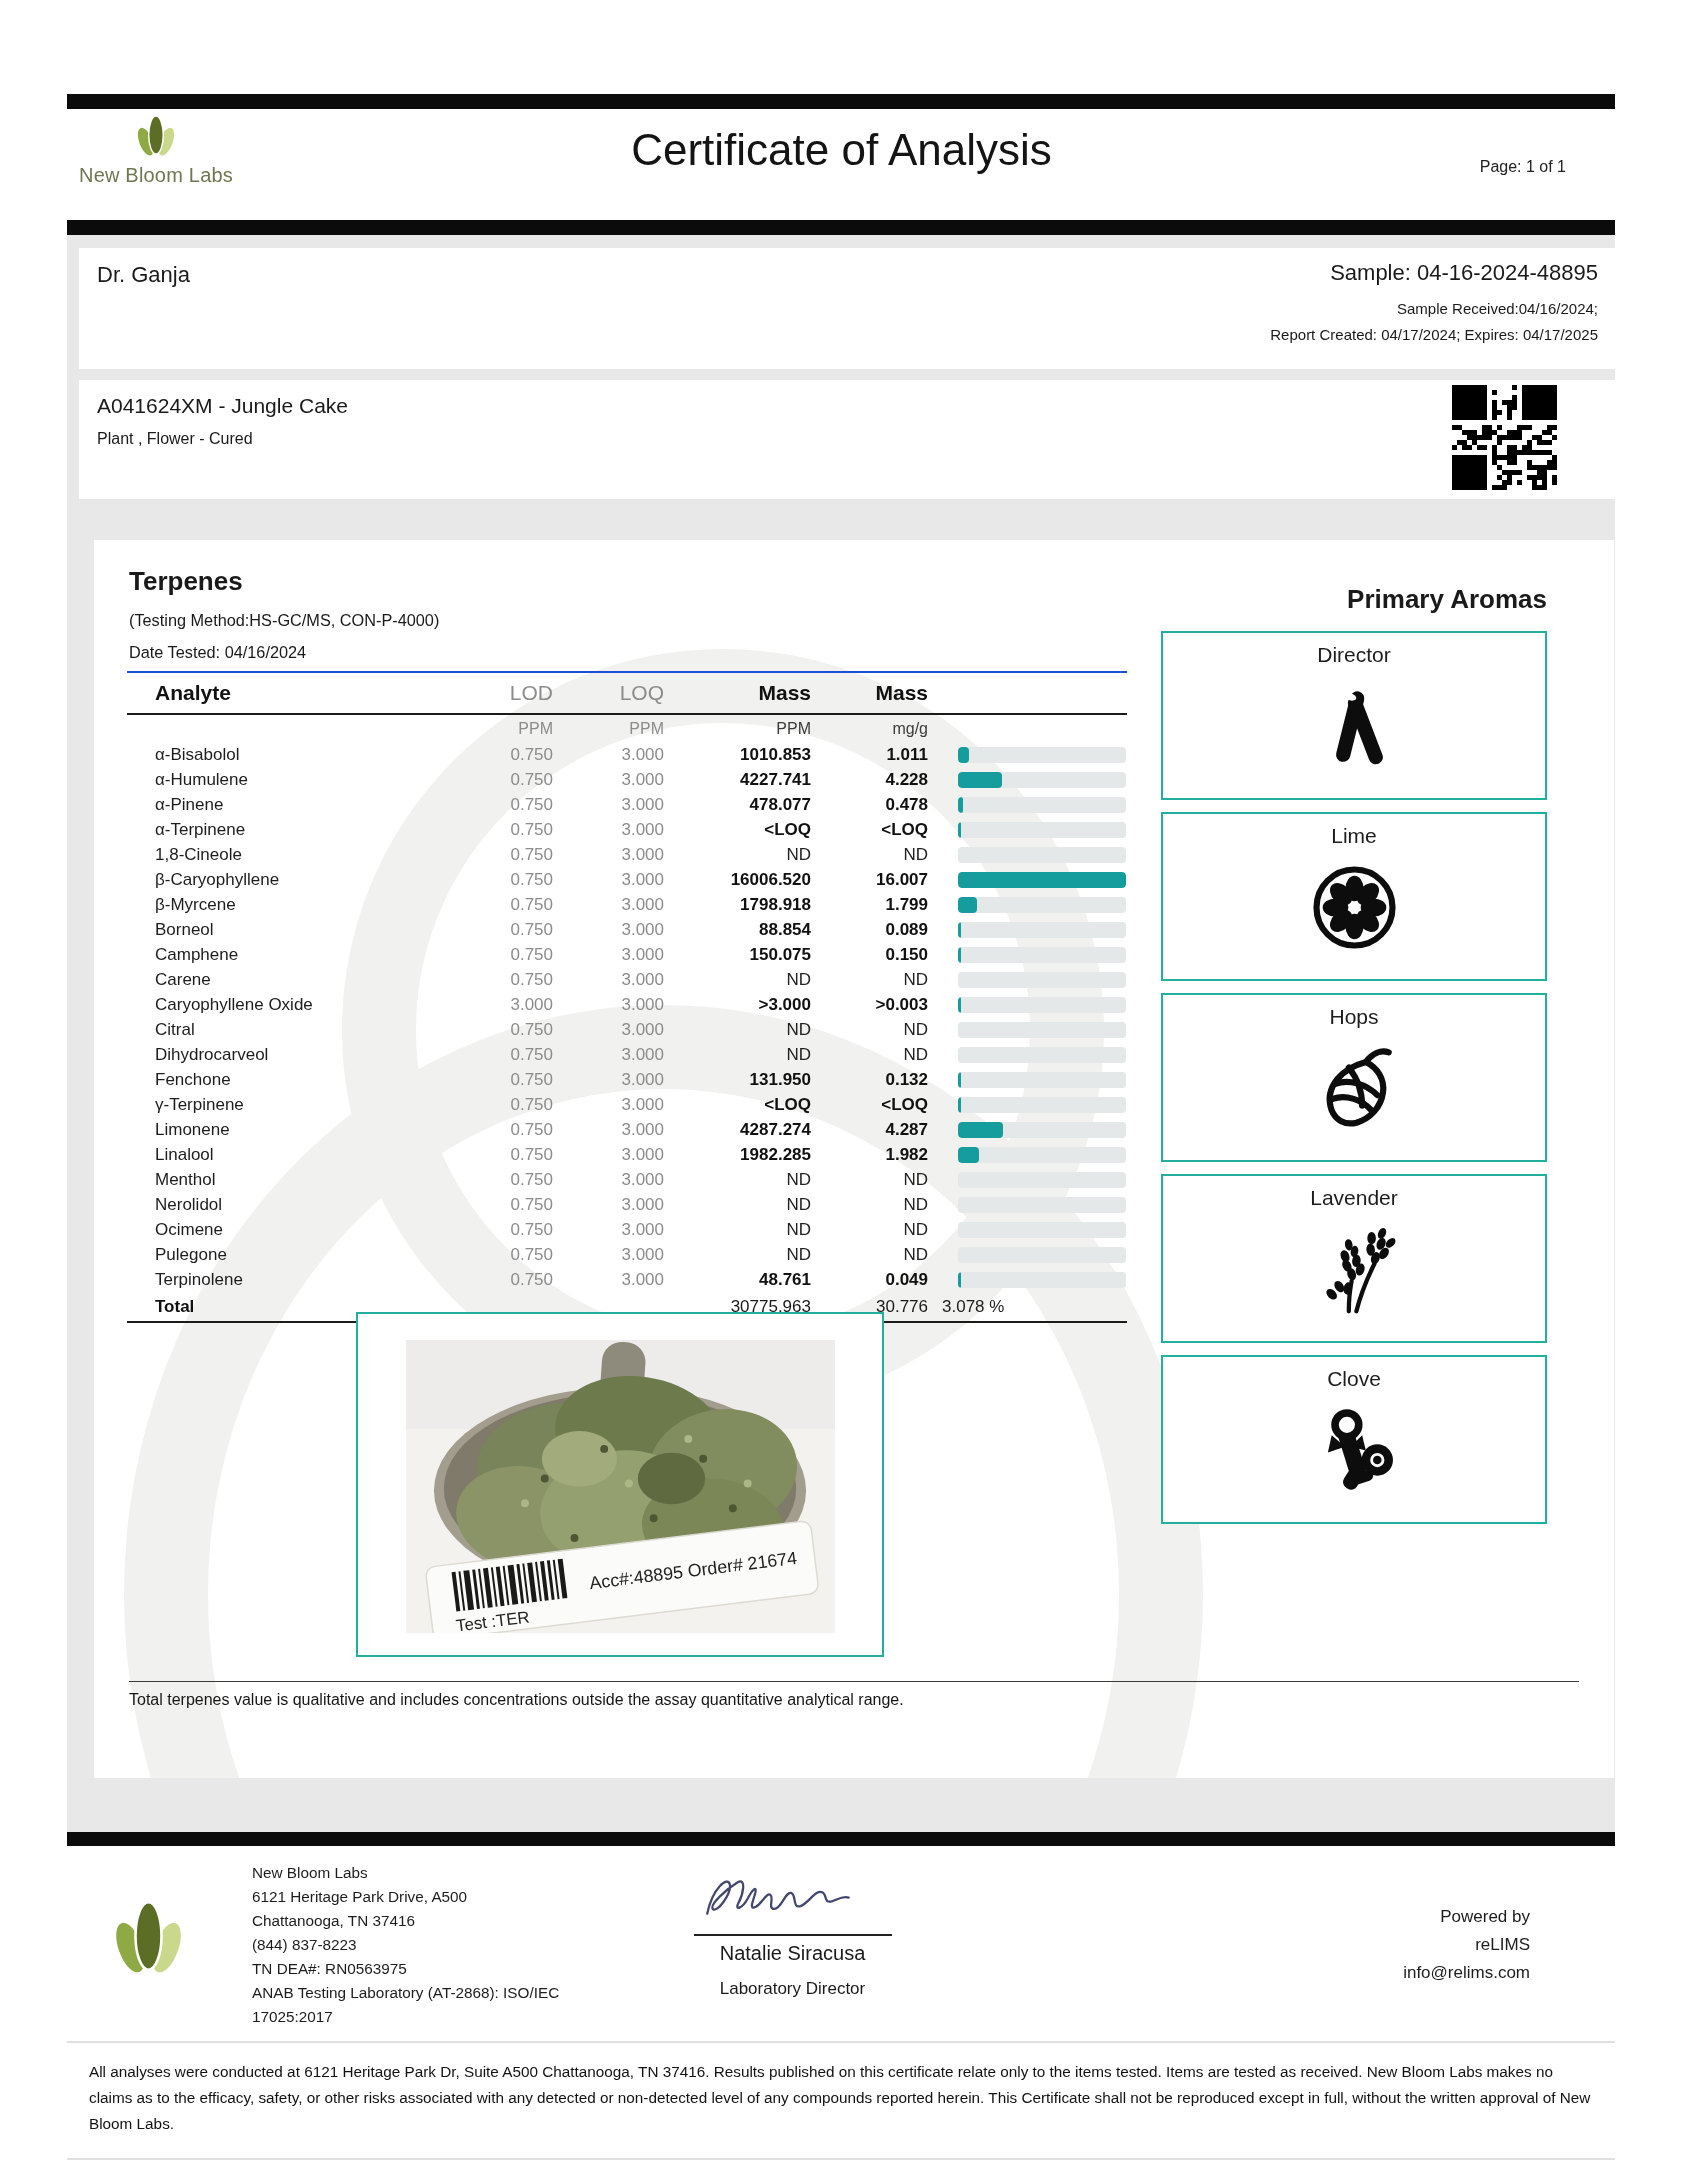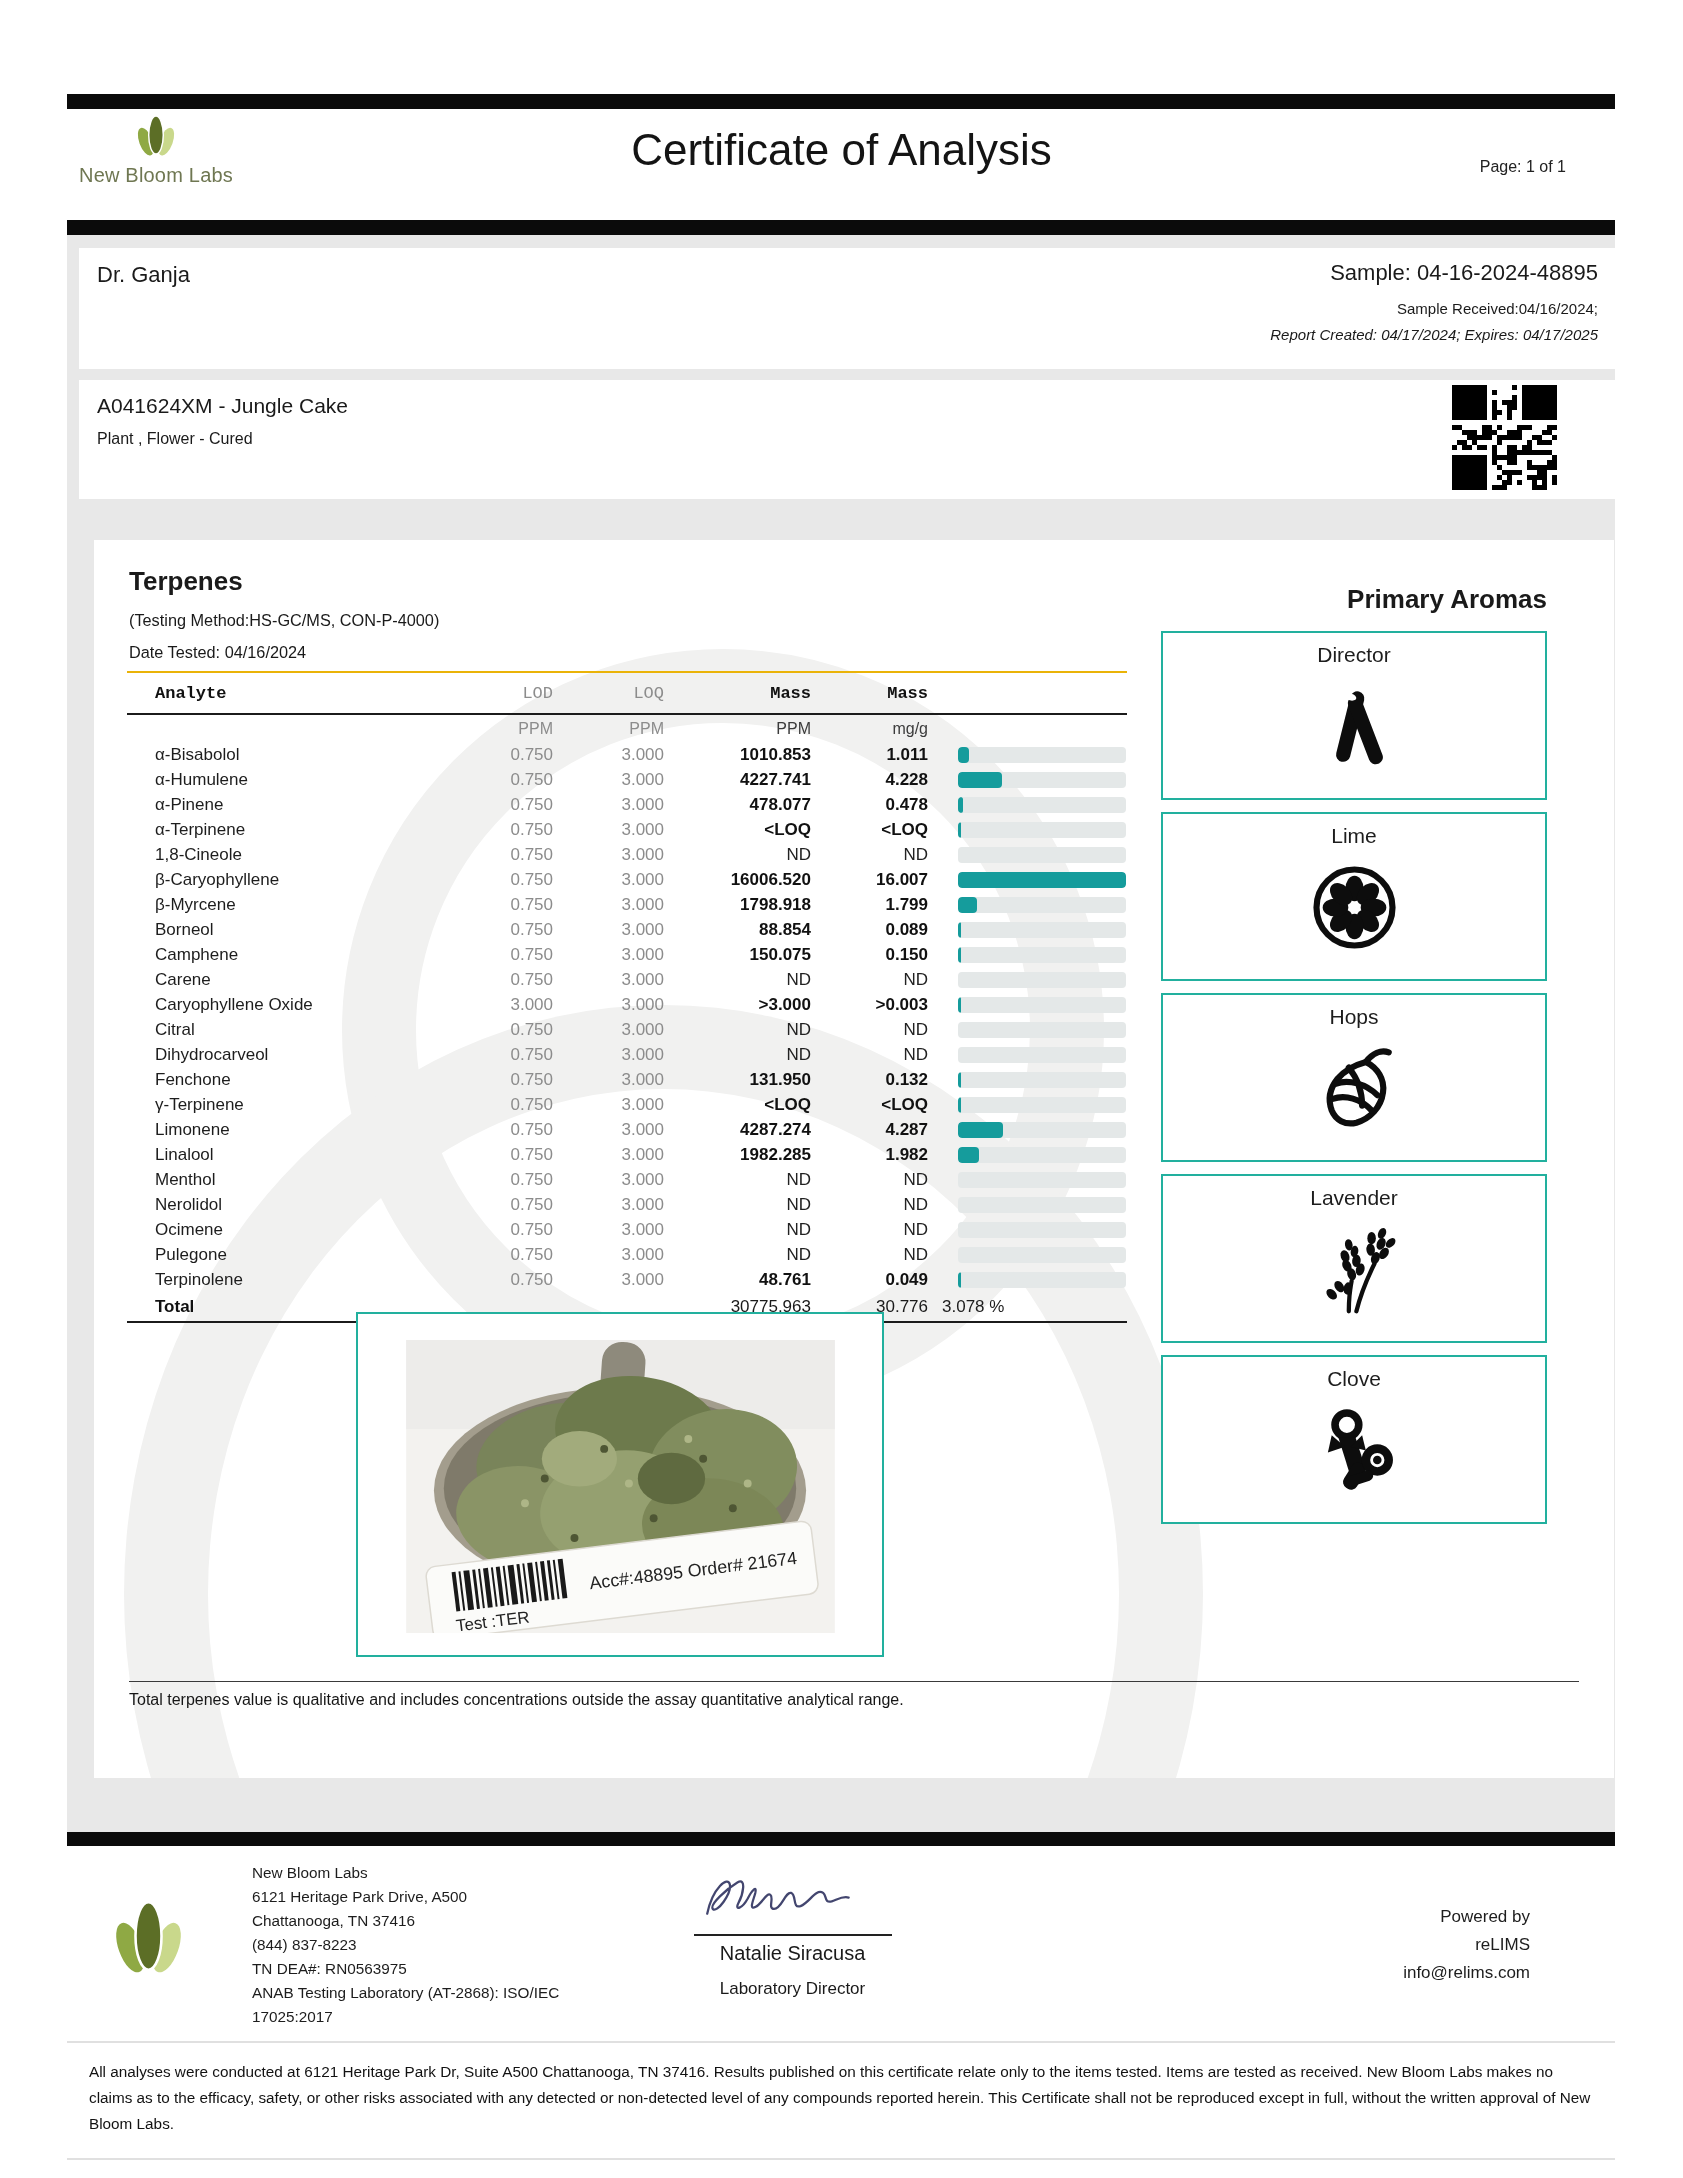--- a/index.html
+++ b/index.html
@@ -20,42 +20,42 @@
   #doc-title{left:0;top:125px;width:1683px;text-align:center;font-size:44px;font-weight:400;color:#141414;}
   #page-ind{right:117px;top:158px;font-size:16px;color:#222;}
 
   
   .card{position:absolute;background:#fff;}
   #card-customer{left:79px;top:248px;width:1537px;height:121px;}
   #customer-name{position:absolute;left:18px;top:14px;font-size:22px;}
   #cust-right{position:absolute;right:18px;top:12px;text-align:right;}
   #sample-id{font-size:22px;}
   #sample-received{font-size:15px;margin-top:14px;text-align:right;}
-  #report-dates{font-size:15px;margin-top:9px;font-style:italic;}
+  #report-dates{font-size:15px;margin-top:9px;}
 
   #card-product{left:79px;top:380px;width:1537px;height:119px;}
   #product-name{position:absolute;left:18px;top:14px;font-size:21px;}
   #product-type{position:absolute;left:18px;top:50px;font-size:16px;}
   #qr{position:absolute;right:59px;top:5px;width:105px;height:105px;}
   #qr svg{width:105px;height:105px;display:block;}
   #qr rect{fill:#000;}
 
   
   #card-main{left:94px;top:540px;width:1520px;height:1238px;overflow:hidden;}
   .wm{position:absolute;border-radius:50%;pointer-events:none;}
   #wm1{left:248px;top:109px;width:614px;height:614px;border:74px solid #f1f1f0;}
   #wm2{left:30px;top:465px;width:911px;height:1010px;border:84px solid #f1f1f0;}
 
   #terp-title{position:absolute;left:35px;top:26px;font-size:26px;font-weight:700;}
   #terp-method{position:absolute;left:35px;top:71px;font-size:16.3px;}
   #terp-date{position:absolute;left:35px;top:103px;font-size:16.3px;}
 
   #table-wrap{position:absolute;left:33px;top:131px;width:1000px;}
   .trow{display:grid;grid-template-columns:28px 289px 109px 111px 147px 117px 30px 170px;align-items:center;}
-  .thead{height:40px;border-top:2px solid #eab308;border-bottom:2px solid #1b1b1b;font-size:17px;font-family:Liberation Mono, monospace;}
+  .thead{height:40px;border-top:2px solid #1d4ed8;border-bottom:2px solid #1b1b1b;font-size:21px;}
   .tunits{height:27px;font-size:16px;}
   .tdata{height:25px;font-size:17px;}
   .ttotal{height:29px;border-bottom:2px solid #1b1b1b;font-size:17px;}
   .c-name{text-align:left;color:#1d1d1d;}
   .c-num{text-align:right;}
   .gray{color:#8c8c8c;}
   .dk{color:#3c3c3c;}
   .hb{font-weight:700;color:#111;}
   .c-mass{font-weight:700;color:#111;padding-left:28px;}
   .c-mass.nd{font-weight:400;color:#222;}

